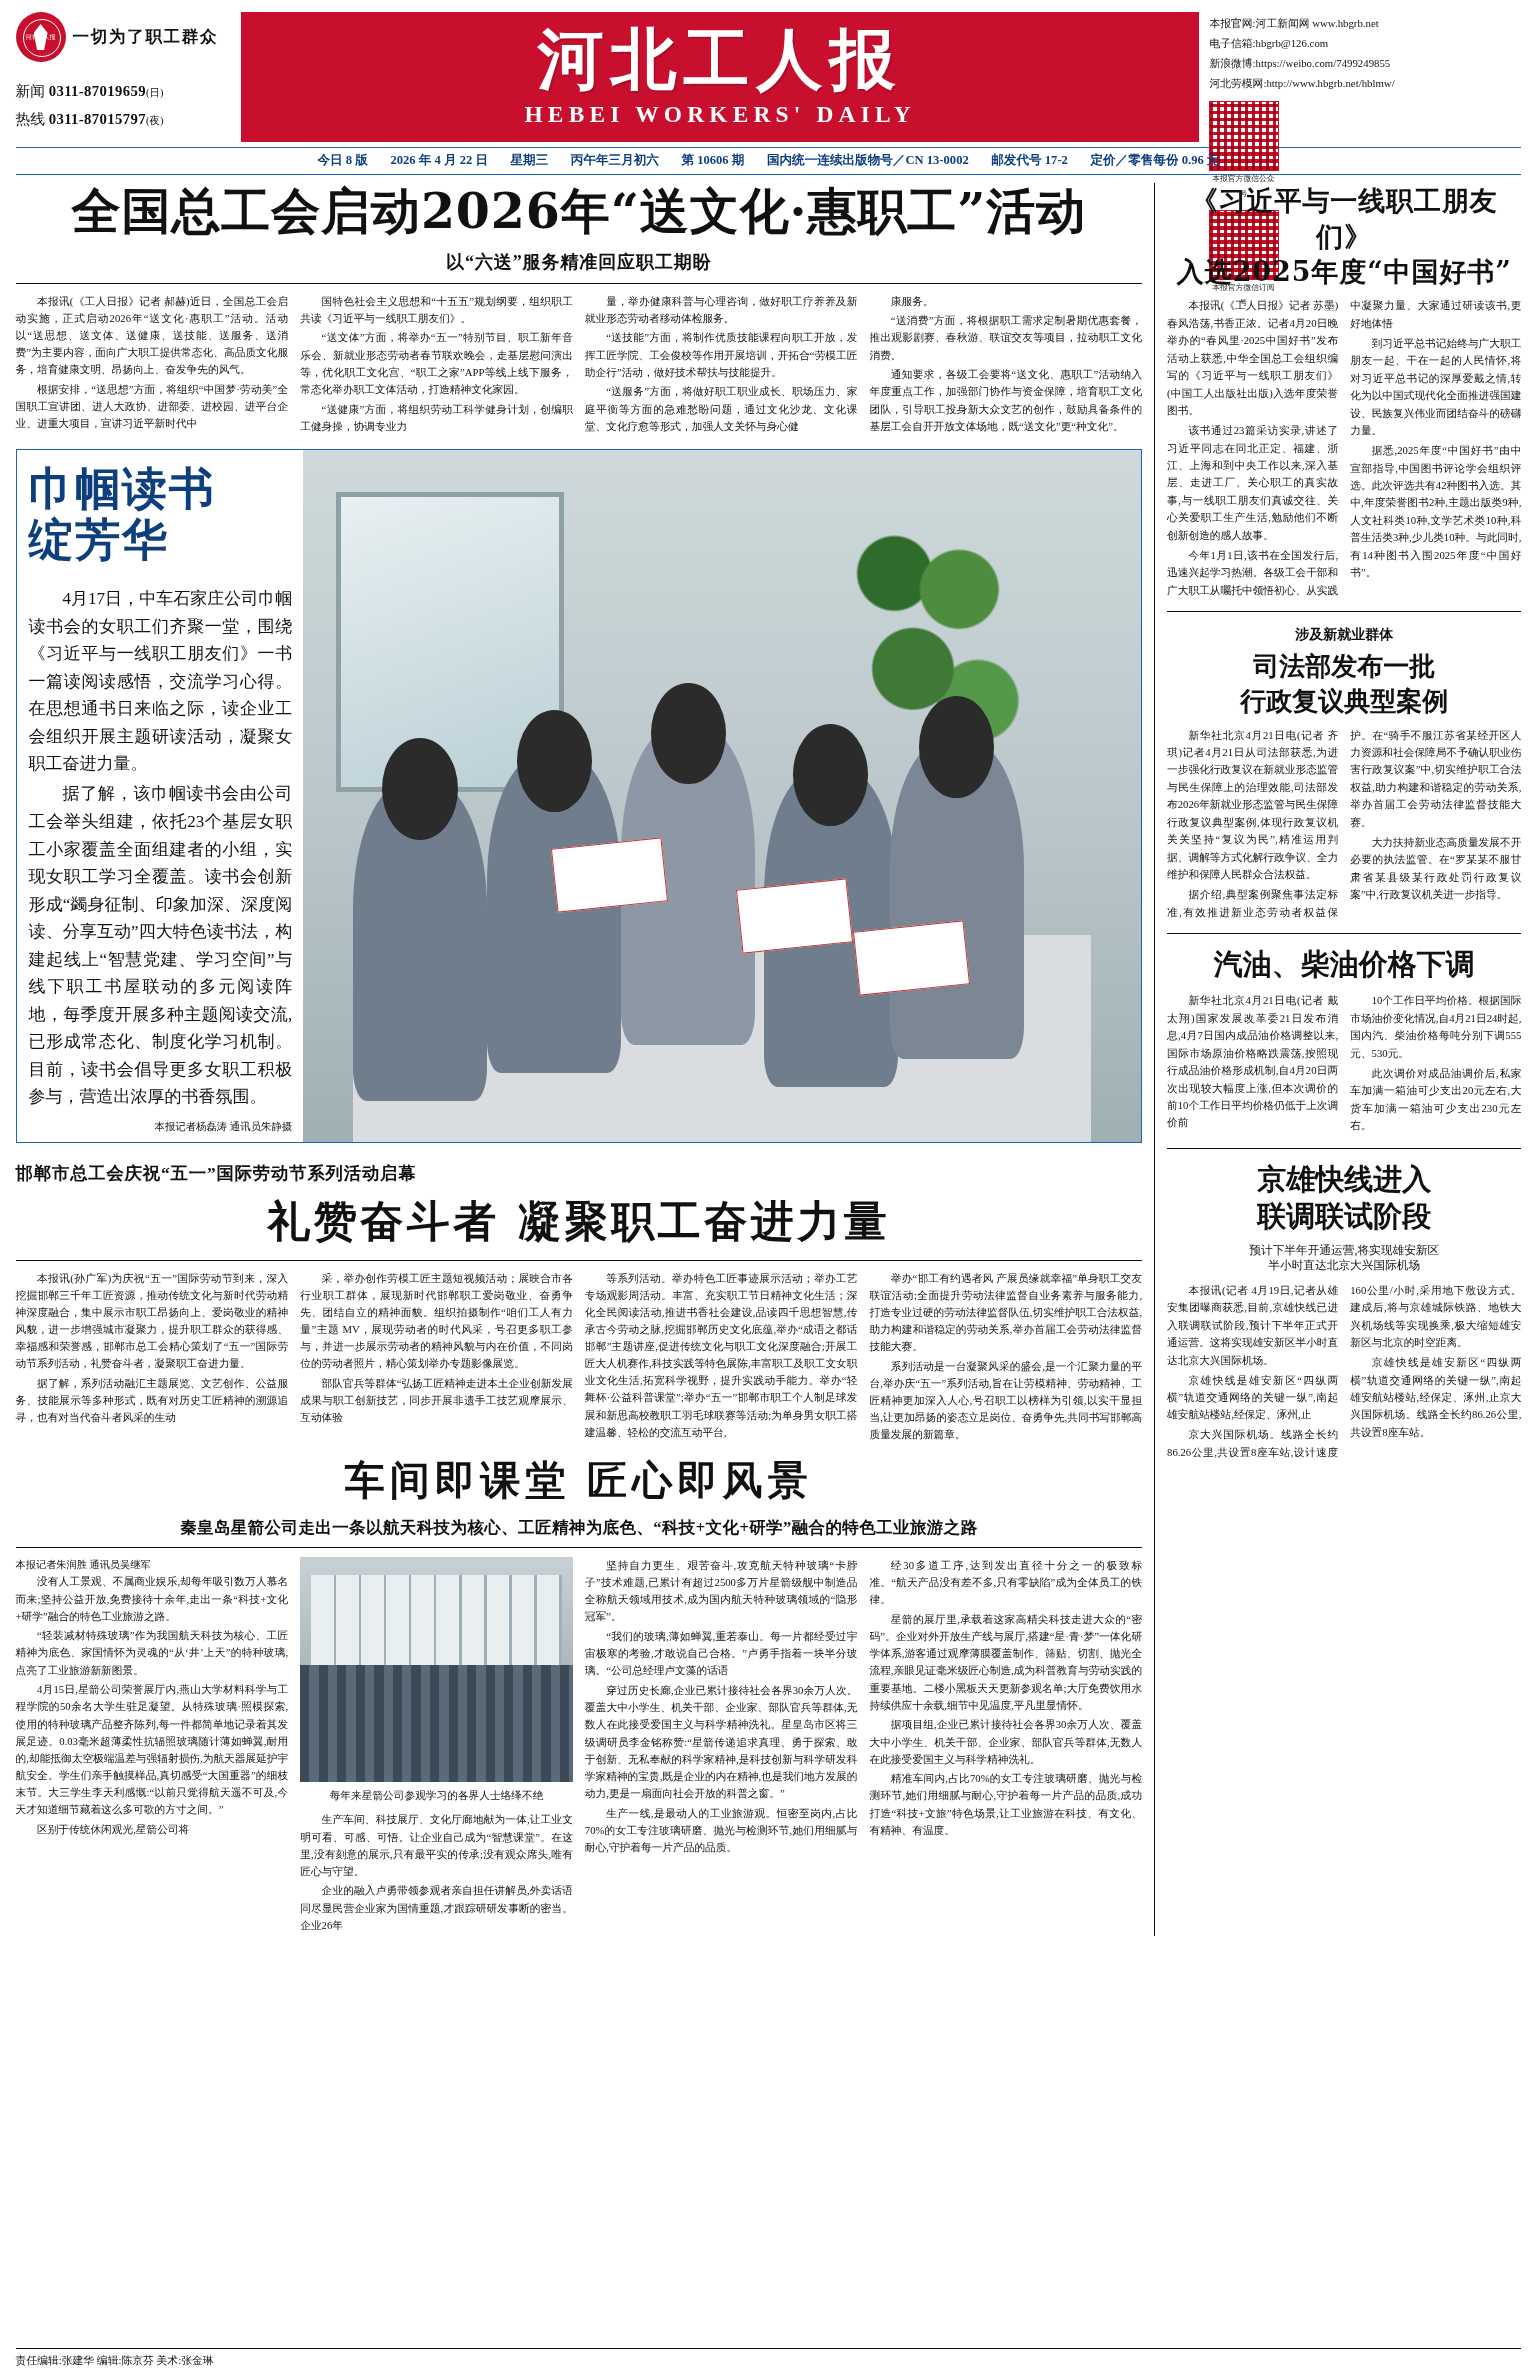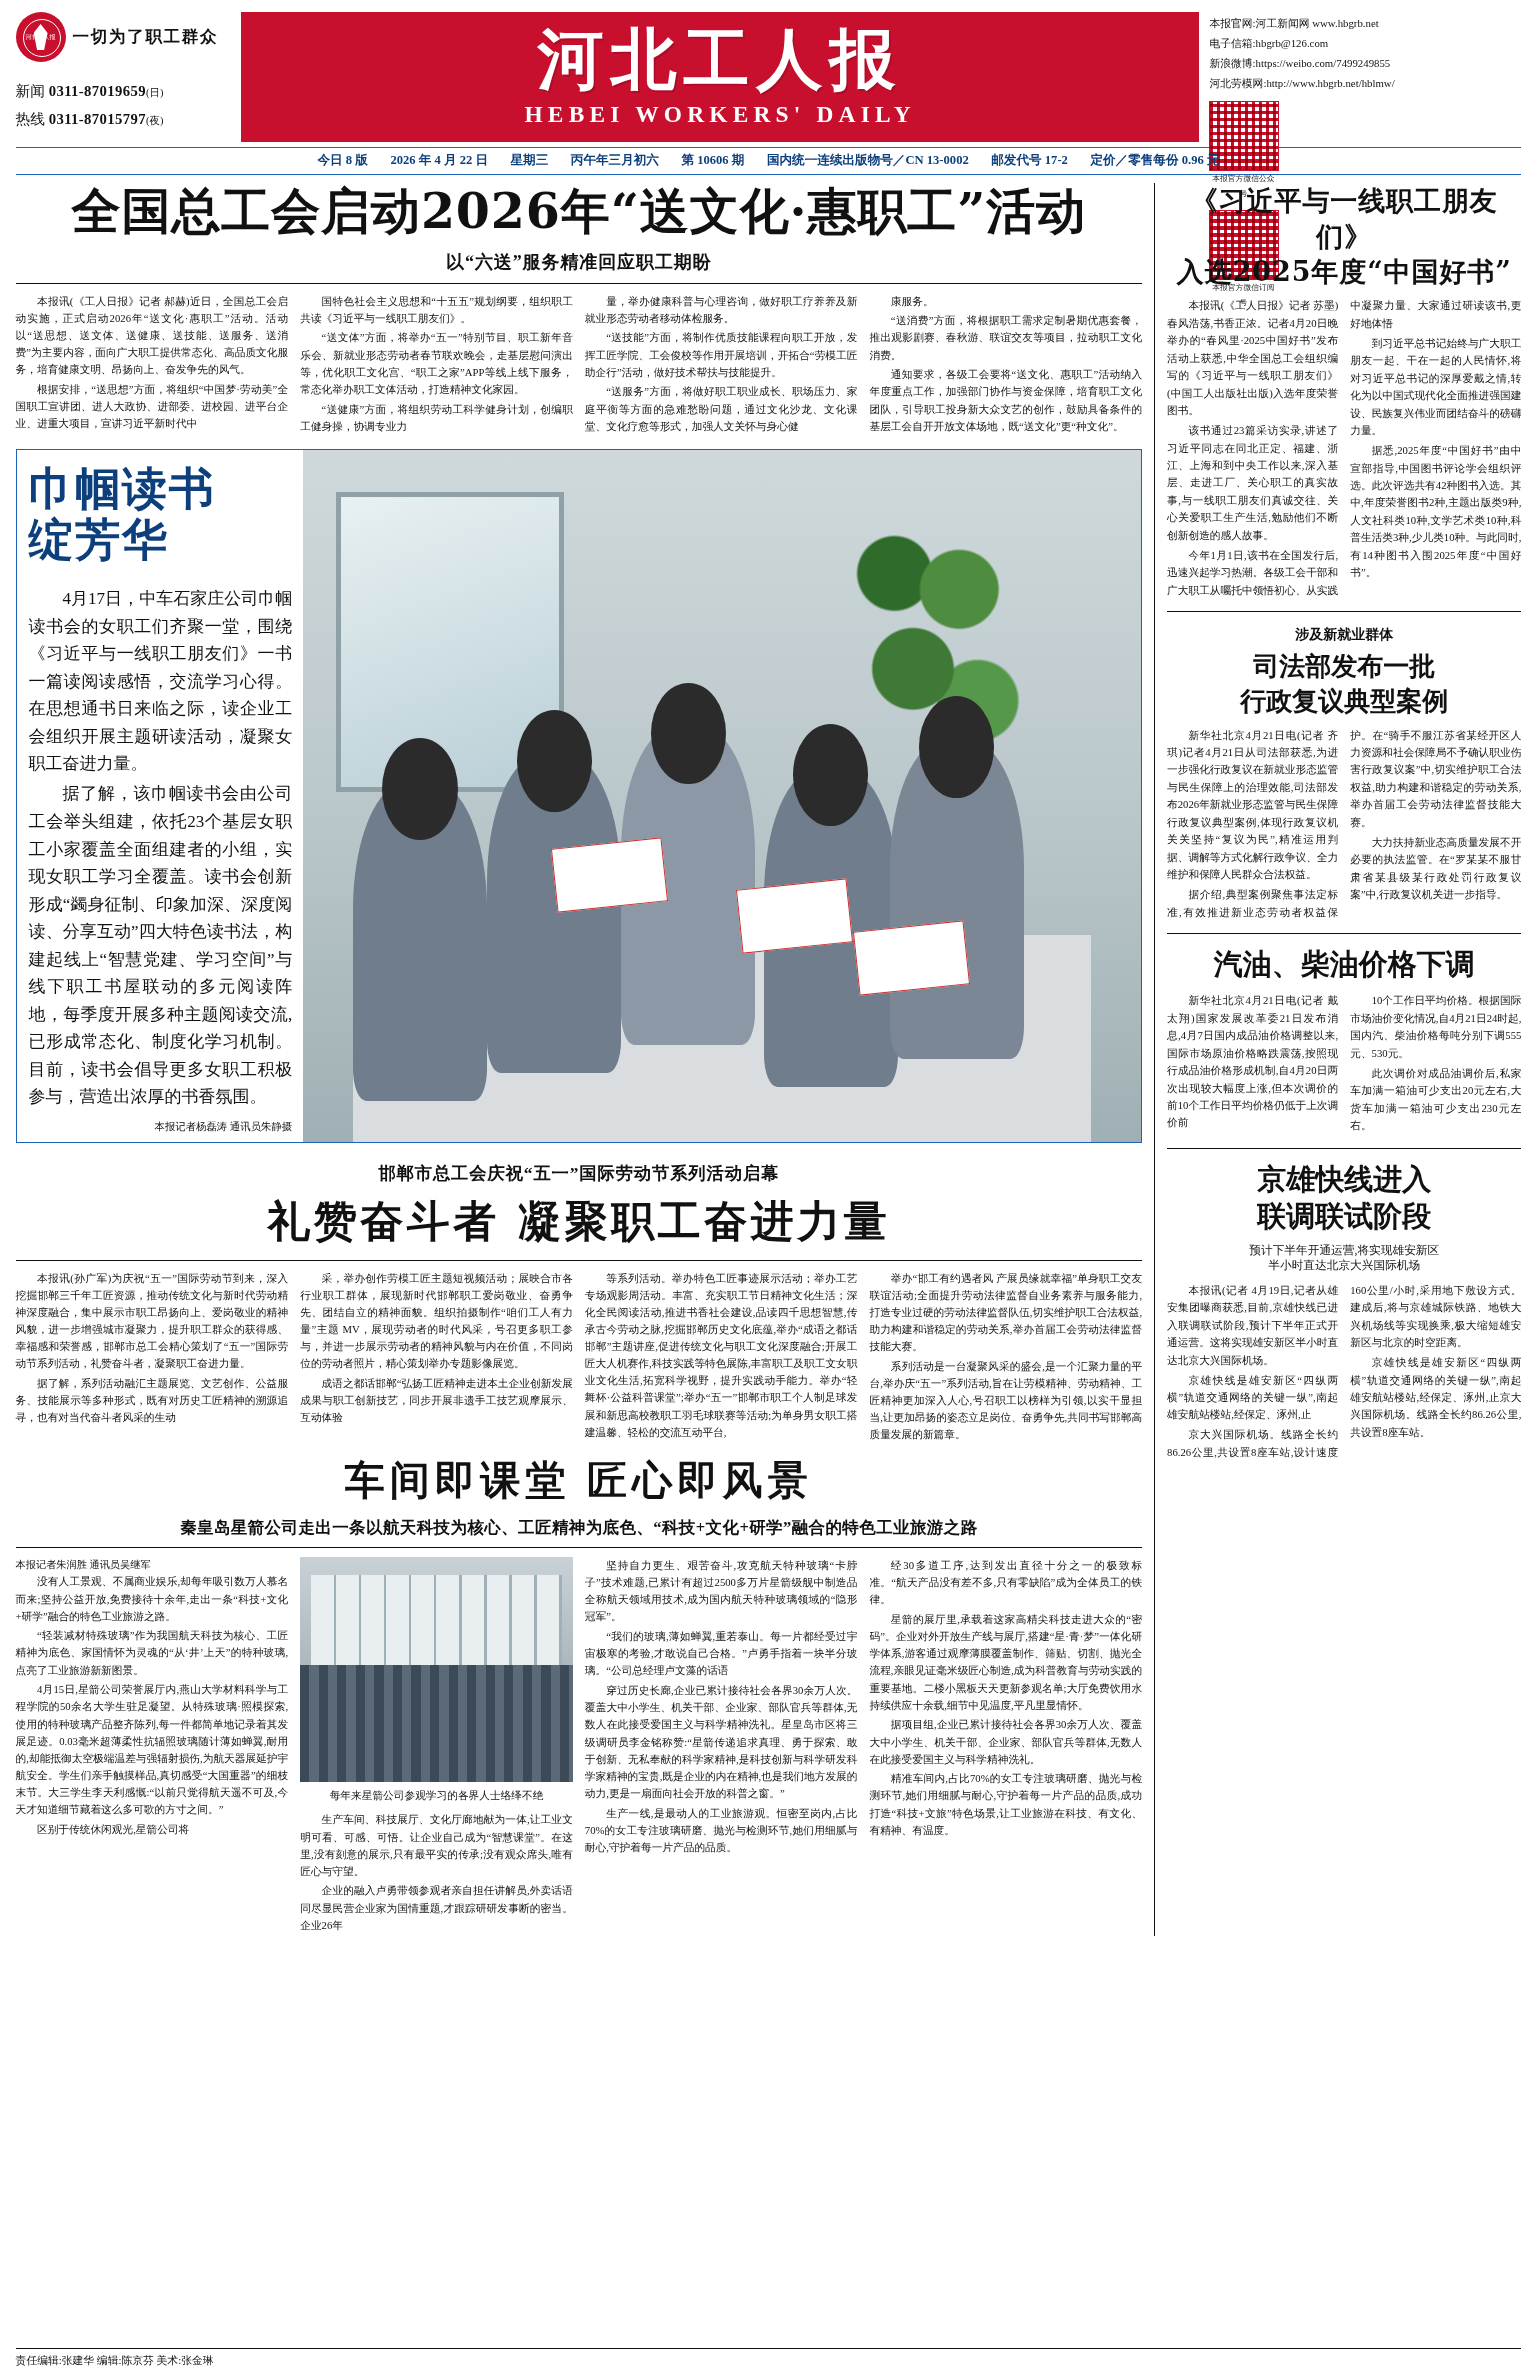--- a/index.html
+++ b/index.html
@@ -70,21 +70,21 @@
      background:radial-gradient(circle at 40% 60%,#3e7a35 0 18%,transparent 19%),
                 radial-gradient(circle at 65% 35%,#4e8c3f 0 16%,transparent 17%),
                 radial-gradient(circle at 30% 30%,#2f6b2b 0 14%,transparent 15%),
                 radial-gradient(circle at 75% 70%,#56984a 0 15%,transparent 16%);}
   .ph .table{position:absolute;left:6%;bottom:0;width:88%;height:30%;background:#d9dde0;border-top:2.6px solid #b5bcc0;}
   .ph .person{position:absolute;bottom:6%;width:16%;height:46%;background:#6f7d8c;border-radius:40% 40% 10% 10%;}
   .ph .head{position:absolute;top:-14%;left:22%;width:56%;height:32%;background:#2b2b2b;border-radius:50%;}
   .ph .book{position:absolute;width:13%;height:9%;background:#fff;border:0.9px solid #c33;transform:rotate(-6deg);}
 
   
-  .kicker{text-align:center;font-size:17.3px;font-weight:bold;margin-top:17.3px;letter-spacing:0.9px;}
+  .kicker{text-align:left;font-size:17.3px;font-weight:bold;margin-top:17.3px;letter-spacing:0.9px;}
   .head2{text-align:center;font-size:43px;font-weight:bold;letter-spacing:3.5px;margin-top:8.7px;
     font-family:"DejaVu Serif",serif;}
   .head3{text-align:center;font-size:40px;font-weight:bold;letter-spacing:5.2px;margin-top:7px;
     font-family:Liberation Sans, sans-serif;}
   .sub3{text-align:center;font-size:16.5px;font-weight:bold;margin-top:8.7px;letter-spacing:0.4px;}
 
   
   .side-head{font-size:27px;font-weight:bold;text-align:center;line-height:1.3;letter-spacing:0.9px;
     font-family:"DejaVu Serif",serif;}
   .side-text{font-size:10.7px;line-height:1.63;text-align:justify;margin-top:8.7px;column-count:2;column-gap:12px;}
@@ -241,21 +241,21 @@
       <div class="head2">礼赞奋斗者  凝聚职工奋进力量</div>
       <div class="rule"></div>
 
       <div class="cols4">
         <div>
           <p>本报讯(孙广军)为庆祝“五一”国际劳动节到来，深入挖掘邯郸三千年工匠资源，推动传统文化与新时代劳动精神深度融合，集中展示市职工昂扬向上、爱岗敬业的精神风貌，进一步增强城市凝聚力，提升职工群众的获得感、幸福感和荣誉感，邯郸市总工会精心策划了“五一”国际劳动节系列活动，礼赞奋斗者，凝聚职工奋进力量。</p>
           <p>据了解，系列活动融汇主题展览、文艺创作、公益服务、技能展示等多种形式，既有对历史工匠精神的溯源追寻，也有对当代奋斗者风采的生动</p>
         </div>
         <div>
           <p>采，举办创作劳模工匠主题短视频活动；展映合市各行业职工群体，展现新时代邯郸职工爱岗敬业、奋勇争先、团结自立的精神面貌。组织拍摄制作“咱们工人有力量”主题 MV，展现劳动者的时代风采，号召更多职工参与，并进一步展示劳动者的精神风貌与内在价值，不同岗位的劳动者照片，精心策划举办专题影像展览。</p>
-          <p>成语之都话邯郸“弘扬工匠精神走进本土企业创新发展成果与职工创新技艺，同步开展非遗手工技艺观摩展示、互动体验</p>
+          <p>部队官兵等群体“弘扬工匠精神走进本土企业创新发展成果与职工创新技艺，同步开展非遗手工技艺观摩展示、互动体验</p>
         </div>
         <div>
           <p>等系列活动。举办特色工匠事迹展示活动；举办工艺专场观影周活动。丰富、充实职工节日精神文化生活；深化全民阅读活动,推进书香社会建设,品读四千思想智慧,传承古今劳动之脉,挖掘邯郸历史文化底蕴,举办“成语之都话邯郸”主题讲座,促进传统文化与职工文化深度融合;开展工匠大人机赛作,科技实践等特色展陈,丰富职工及职工文女职业文化生活,拓宽科学视野，提升实践动手能力。举办“轻舞杯·公益科普课堂”;举办“五一”邯郸市职工个人制足球发展和新思高校教职工羽毛球联赛等活动;为单身男女职工搭建温馨、轻松的交流互动平台,</p>
         </div>
         <div>
           <p>举办“邯工有约遇者风  产展员缘就幸福”单身职工交友联谊活动;全面提升劳动法律监督自业务素养与服务能力,打造专业过硬的劳动法律监督队伍,切实维护职工合法权益,助力构建和谐稳定的劳动关系,举办首届工会劳动法律监督技能大赛。</p>
           <p>系列活动是一台凝聚风采的盛会,是一个汇聚力量的平台,举办庆“五一”系列活动,旨在让劳模精神、劳动精神、工匠精神更加深入人心,号召职工以榜样为引领,以实干显担当,让更加昂扬的姿态立足岗位、奋勇争先,共同书写邯郸高质量发展的新篇章。</p>
         </div>
       </div>
 

